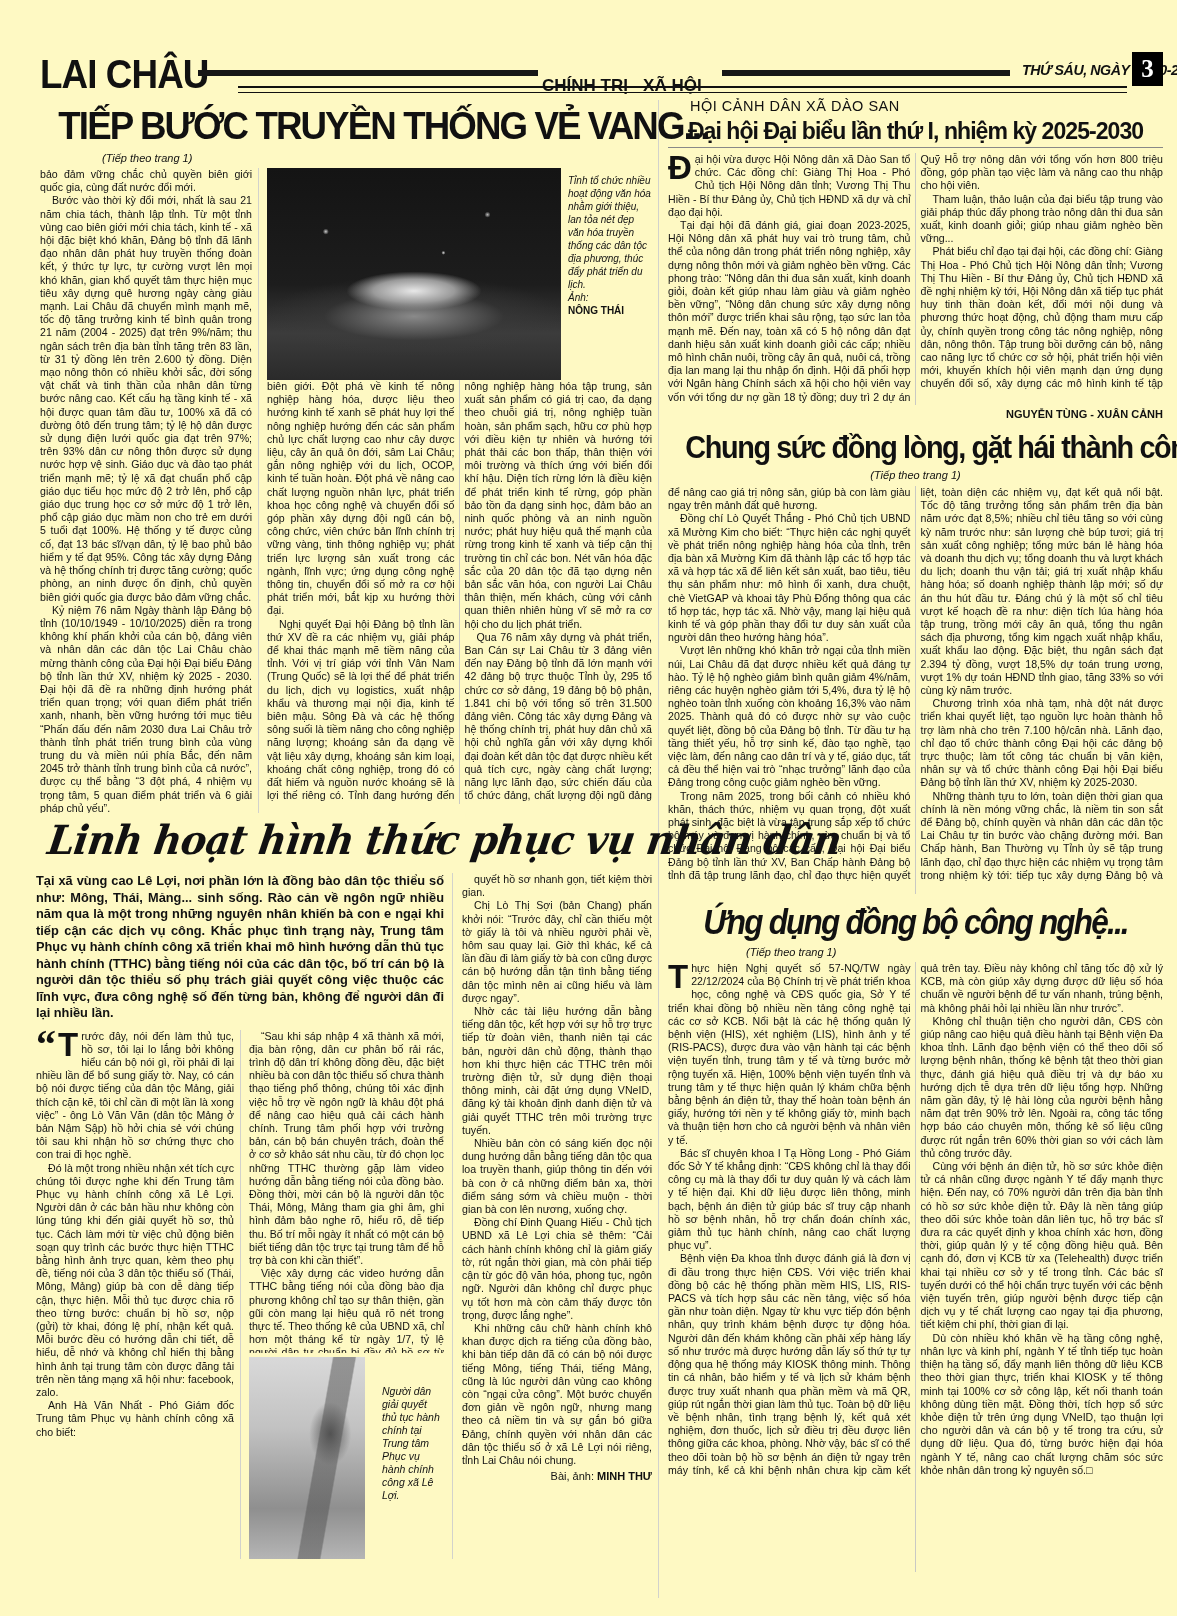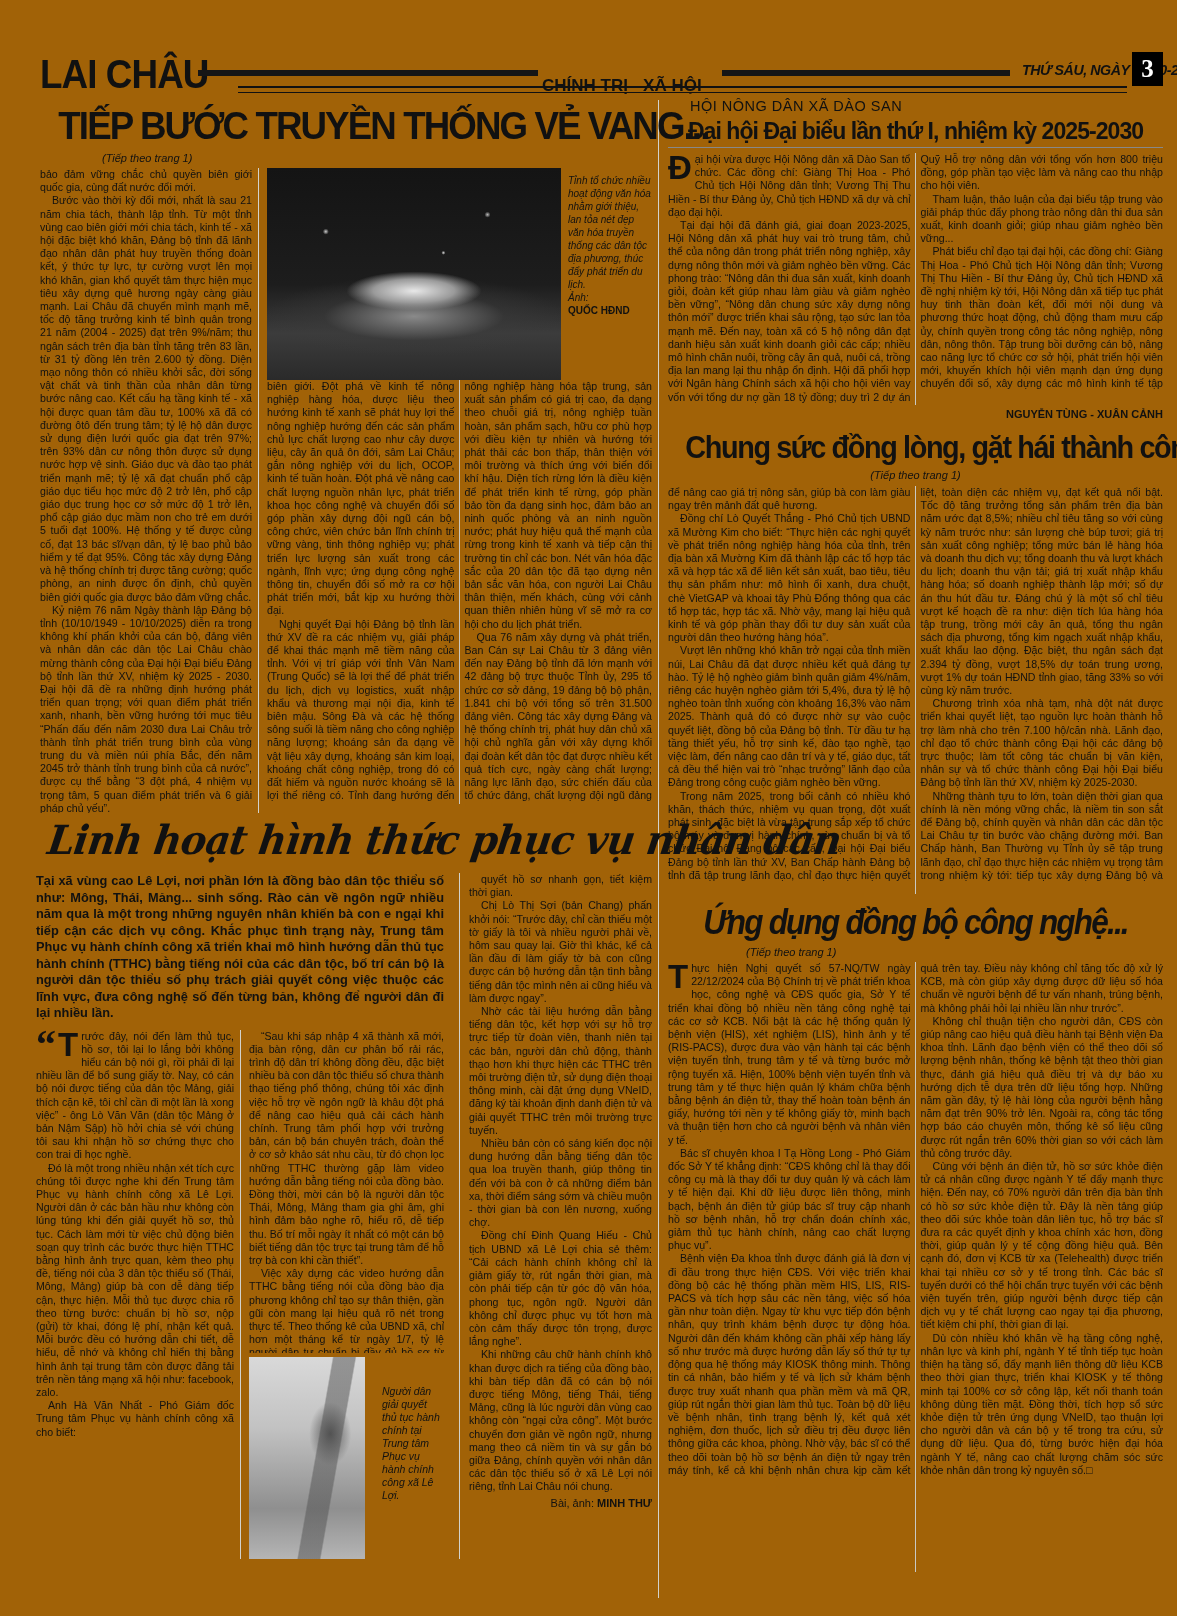--- a/index.html
+++ b/index.html
@@ -1,16 +1,16 @@
 <!DOCTYPE html>
 <html><head>
 <meta charset="utf-8">
 <style>
   html,body{margin:0;padding:0;background:#e8e8e4;}
-  .page{position:relative;width:1177px;height:1616px;background:#a16207;margin:0 auto;
+  .page{position:relative;width:1177px;height:1616px;background:#fef9c3;margin:0 auto;
         font-family:"Liberation Sans","DejaVu Sans",sans-serif;color:#111;overflow:hidden;}
   
   .masthead{position:absolute;top:52px;left:40px;right:14px;height:52px;}
   .brand{position:absolute;left:0;top:0;font-size:40px;font-weight:900;letter-spacing:-1px;
          transform:scaleX(.92);transform-origin:left;white-space:nowrap;}
   .mast-bar{position:absolute;top:18px;height:6px;background:#161616;}
   .bar1{left:158px;width:340px;}
   .bar2{left:682px;width:288px;}
   .section-label{position:absolute;left:502px;top:24px;font-size:17px;font-weight:800;white-space:nowrap;}
   .mast-date{position:absolute;left:982px;top:9px;font-size:15px;font-weight:800;font-style:italic;
@@ -66,21 +66,21 @@
   .art5 h2{margin:0;font-size:35px;font-weight:900;font-style:italic;text-align:center;
            letter-spacing:-2px;transform:scaleX(.9);transform-origin:center;white-space:nowrap;}
   .art5 .cont-note{margin:4px 0 4px 78px;}
   .art5-body{column-count:2;column-gap:10px;height:610px;overflow:hidden;}
   
   .art4{position:absolute;left:36px;top:816px;width:616px;}
   .art4 h2{margin:0;font-family:"DejaVu Serif","Liberation Serif",serif;font-style:italic;
            font-weight:700;font-size:40px;text-align:center;letter-spacing:-1px;
            transform:skewX(-8deg) scaleX(.96);transform-origin:center;white-space:nowrap;}
   .art4-body{display:flex;gap:9px;margin-top:10px;height:686px;overflow:hidden;}
-  .a4left{width:408px;flex:none;display:flex;flex-direction:column;border-right:1px solid #d2d2cc;padding-right:15px;}
+  .a4left{width:408px;flex:none;display:flex;flex-direction:column;border-right:1px solid #d2d2cc;padding-right:8px;}
   .a4intro{font-size:12.8px;line-height:16.5px;font-weight:700;text-align:justify;margin-bottom:8px;}
   .a4cols{display:flex;gap:8px;flex:1;overflow:hidden;}
   .a4colA{width:198px;flex:none;overflow:hidden;border-right:1px solid #d2d2cc;padding-right:6px;}
   .a4colB{flex:1;display:flex;flex-direction:column;overflow:hidden;}
   .a4colB .txt{overflow:hidden;}
   .photo2-row{display:flex;gap:17px;height:202px;flex:none;margin-top:4px;}
   .office-photo{width:116px;flex:none;background:
       linear-gradient(100deg, rgba(0,0,0,0) 55%, rgba(80,80,80,.5) 56%, rgba(80,80,80,.5) 70%, rgba(0,0,0,0) 71%),
       radial-gradient(ellipse 30px 45px at 70% 38%, #555 0%, rgba(0,0,0,0) 70%),
       linear-gradient(#d9d9d9 0%,#c2c2c2 35%,#8f8f8f 75%,#b5b5b5 100%);}
@@ -114,36 +114,36 @@
             <p class="para">Bước vào thời kỳ đổi mới, nhất là sau 21 năm chia tách, thành lập tỉnh. Từ một tỉnh vùng cao biên giới mới chia tách, kinh tế - xã hội đặc biệt khó khăn, Đảng bộ tỉnh đã lãnh đạo nhân dân phát huy truyền thống đoàn kết, ý thức tự lực, tự cường vượt lên mọi khó khăn, gian khổ quyết tâm thực hiện mục tiêu xây dựng quê hương ngày càng giàu mạnh. Lai Châu đã chuyển mình mạnh mẽ, tốc độ tăng trưởng kinh tế bình quân trong 21 năm (2004 - 2025) đạt trên 9%/năm; thu ngân sách trên địa bàn tỉnh tăng trên 83 lần, từ 31 tỷ đồng lên trên 2.600 tỷ đồng. Diện mạo nông thôn có nhiều khởi sắc, đời sống vật chất và tinh thần của nhân dân từng bước nâng cao. Kết cấu hạ tầng kinh tế - xã hội được quan tâm đầu tư, 100% xã đã có đường ôtô đến trung tâm; tỷ lệ hộ dân được sử dụng điện lưới quốc gia đạt trên 97%; trên 93% dân cư nông thôn được sử dụng nước hợp vệ sinh. Giáo dục và đào tạo phát triển mạnh mẽ; tỷ lệ xã đạt chuẩn phổ cập giáo dục tiểu học mức độ 2 trở lên, phổ cập giáo dục trung học cơ sở mức độ 1 trở lên, phổ cập giáo dục mầm non cho trẻ em dưới 5 tuổi đạt 100%. Hệ thống y tế được củng cố, đạt 13 bác sĩ/vạn dân, tỷ lệ bao phủ bảo hiểm y tế đạt 95%. Công tác xây dựng Đảng và hệ thống chính trị được tăng cường; quốc phòng, an ninh được ổn định, chủ quyền biên giới quốc gia được bảo đảm vững chắc.</p>
             <p class="para">Kỷ niệm 76 năm Ngày thành lập Đảng bộ tỉnh (10/10/1949 - 10/10/2025) diễn ra trong không khí phấn khởi của cán bộ, đảng viên và nhân dân các dân tộc Lai Châu chào mừng thành công của Đại hội Đại biểu Đảng bộ tỉnh lần thứ XV, nhiệm kỳ 2025 - 2030. Đại hội đã đề ra những định hướng phát triển quan trọng; với quan điểm phát triển xanh, nhanh, bền vững hướng tới mục tiêu “Phấn đấu đến năm 2030 đưa Lai Châu trở thành tỉnh phát triển trung bình của vùng trung du và miền núi phía Bắc, đến năm 2045 trở thành tỉnh trung bình của cả nước”, được cụ thể bằng “3 đột phá, 4 nhiệm vụ trọng tâm, 5 quan điểm phát triển và 6 giải pháp chủ yếu”.</p>
           </div>
       </div>
       <div class="a1right">
         <div class="photo-row">
           <div class="stage-photo"></div>
           <div class="a1caption">
             <span>Tỉnh tổ chức nhiều hoạt động văn hóa nhằm giới thiệu, lan tỏa nét đẹp văn hóa truyền thống các dân tộc địa phương, thúc đẩy phát triển du lịch.</span><br>
             <span>Ảnh:</span><br>
-            <b>QUỐC HĐND</b>
+            <b>NÔNG THÁI</b>
           </div>
         </div>
         <div class="a1cols23 bodytext colrule">
           <p class="para noind">biên giới. Đột phá về kinh tế nông nghiệp hàng hóa, dược liệu theo hướng kinh tế xanh sẽ phát huy lợi thế nông nghiệp hướng đến các sản phẩm chủ lực chất lượng cao như cây dược liệu, cây ăn quả ôn đới, sâm Lai Châu; gắn nông nghiệp với du lịch, OCOP, kinh tế tuần hoàn. Đột phá về nâng cao chất lượng nguồn nhân lực, phát triển khoa học công nghệ và chuyển đổi số góp phần xây dựng đội ngũ cán bộ, công chức, viên chức bản lĩnh chính trị vững vàng, tinh thông nghiệp vụ; phát triển lực lượng sản xuất trong các ngành, lĩnh vực; ứng dụng công nghệ thông tin, chuyển đổi số mở ra cơ hội phát triển mới, bắt kịp xu hướng thời đại.</p>
           <div>
               <p class="para">Nghị quyết Đại hội Đảng bộ tỉnh lần thứ XV đề ra các nhiệm vụ, giải pháp để khai thác mạnh mẽ tiềm năng của tỉnh. Với vị trí giáp với tỉnh Vân Nam (Trung Quốc) sẽ là lợi thế để phát triển du lịch, dịch vụ logistics, xuất nhập khẩu và thương mại nội địa, kinh tế biên mậu. Sông Đà và các hệ thống sông suối là tiềm năng cho công nghiệp năng lượng; khoáng sản đa dạng về vật liệu xây dựng, khoáng sản kim loại, khoáng chất công nghiệp, trong đó có đất hiếm và nguồn nước khoáng sẽ là lợi thế riêng có. Tỉnh đang hướng đến nông nghiệp hàng hóa tập trung, sản xuất sản phẩm có giá trị cao, đa dạng theo chuỗi giá trị, nông nghiệp tuần hoàn, sản phẩm sạch, hữu cơ phù hợp với điều kiện tự nhiên và hướng tới phát thải các bon thấp, thân thiện với môi trường và thích ứng với biến đổi khí hậu. Diện tích rừng lớn là điều kiện để phát triển kinh tế rừng, góp phần bảo tồn đa dạng sinh học, đảm bảo an ninh quốc phòng và an ninh nguồn nước; phát huy hiệu quả thế mạnh của rừng trong kinh tế xanh và tiếp cận thị trường tin chỉ các bon. Nét văn hóa đặc sắc của 20 dân tộc đã tạo dựng nên bản sắc văn hóa, con người Lai Châu thân thiện, mến khách, cùng với cảnh quan thiên nhiên hùng vĩ sẽ mở ra cơ hội cho du lịch phát triển.</p>
               <p class="para">Qua 76 năm xây dựng và phát triển, Ban Cán sự Lai Châu từ 3 đảng viên đến nay Đảng bộ tỉnh đã lớn mạnh với 42 đảng bộ trực thuộc Tỉnh ủy, 295 tổ chức cơ sở đảng, 19 đảng bộ bộ phận, 1.841 chi bộ với tổng số trên 31.500 đảng viên. Công tác xây dựng Đảng và hệ thống chính trị, phát huy dân chủ xã hội chủ nghĩa gắn với xây dựng khối đại đoàn kết dân tộc đạt được nhiều kết quả tích cực, ngày càng chất lượng; năng lực lãnh đạo, sức chiến đấu của tổ chức đảng, chất lượng đội ngũ đảng viên được nâng cao; tinh thần tiên phong, gương mẫu, trách nhiệm của cán bộ, đảng viên được phát huy. Phát huy truyền thống vẻ vang, Đảng bộ, chính quyền và nhân dân các dân tộc Lai Châu đoàn kết một lòng, quyết tâm thực hiện thắng lợi Nghị quyết Đại hội Đảng bộ tỉnh lần thứ XV, tự tin cùng cả nước bước vào kỷ nguyên phát triển hùng cường, thịnh vượng của dân tộc.□</p>
             </div>
         </div>
       </div>
     </div>
   </div>
 
   <div class="art2">
-    <div class="kicker">HỘI NÔNG DÂN XÃ DÀO SAN</div>
+    <div class="kicker">HỘI CẢNH DÂN XÃ DÀO SAN</div>
     <h2>Đại hội Đại biểu lần thứ I, nhiệm kỳ 2025-2030</h2>
     <div class="rule"></div>
     <div class="art2-body bodytext colrule">
       <p class="para noind"><span class="dropcap">Đ</span><span>ại hội vừa được Hội Nông dân xã Dào San tổ chức. Các đồng chí: Giàng Thị Hoa - Phó Chủ tịch Hội Nông dân tỉnh; Vương Thị Thu Hiền - Bí thư Đảng ủy, Chủ tịch HĐND xã dự và chỉ đạo đại hội.</span></p>
       <div>
           <p class="para">Tại đại hội đã đánh giá, giai đoạn 2023-2025, Hội Nông dân xã phát huy vai trò trung tâm, chủ thể của nông dân trong phát triển nông nghiệp, xây dựng nông thôn mới và giảm nghèo bền vững. Các phong trào: “Nông dân thi đua sản xuất, kinh doanh giỏi, đoàn kết giúp nhau làm giàu và giảm nghèo bền vững”, “Nông dân chung sức xây dựng nông thôn mới” được triển khai sâu rộng, tạo sức lan tỏa mạnh mẽ. Đến nay, toàn xã có 5 hộ nông dân đạt danh hiệu sản xuất kinh doanh giỏi các cấp; nhiều mô hình chăn nuôi, trồng cây ăn quả, nuôi cá, trồng địa lan mang lại thu nhập ổn định. Hội đã phối hợp với Ngân hàng Chính sách xã hội cho hội viên vay vốn với tổng dư nợ gần 18 tỷ đồng; duy trì 2 dự án Quỹ Hỗ trợ nông dân với tổng vốn hơn 800 triệu đồng, góp phần tạo việc làm và nâng cao thu nhập cho hội viên.</p>
           <p class="para">Tham luận, thảo luận của đại biểu tập trung vào giải pháp thúc đẩy phong trào nông dân thi đua sản xuất, kinh doanh giỏi; giúp nhau giảm nghèo bền vững...</p>
           <p class="para">Phát biểu chỉ đạo tại đại hội, các đồng chí: Giàng Thị Hoa - Phó Chủ tịch Hội Nông dân tỉnh; Vương Thị Thu Hiền - Bí thư Đảng ủy, Chủ tịch HĐND xã đề nghị nhiệm kỳ tới, Hội Nông dân xã tiếp tục phát huy tinh thần đoàn kết, đổi mới nội dung và phương thức hoạt động, chủ động tham mưu cấp ủy, chính quyền trong công tác nông nghiệp, nông dân, nông thôn. Tập trung bồi dưỡng cán bộ, nâng cao năng lực tổ chức cơ sở hội, phát triển hội viên mới, khuyến khích hội viên mạnh dạn ứng dụng chuyển đổi số, xây dựng các mô hình kinh tế tập thể, góp phần thực hiện thắng lợi các mục tiêu phát triển kinh tế - xã hội của địa phương.</p>
         </div>
     </div>

